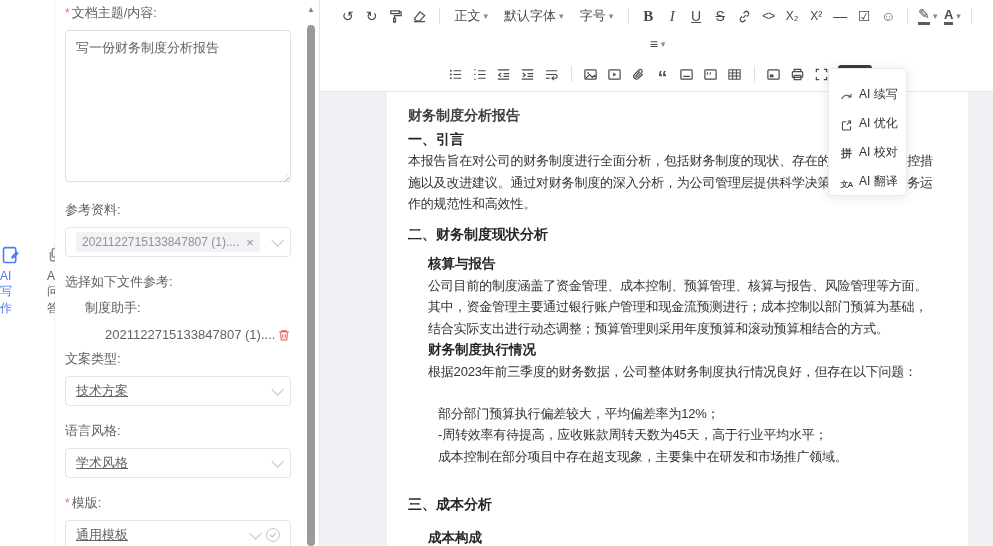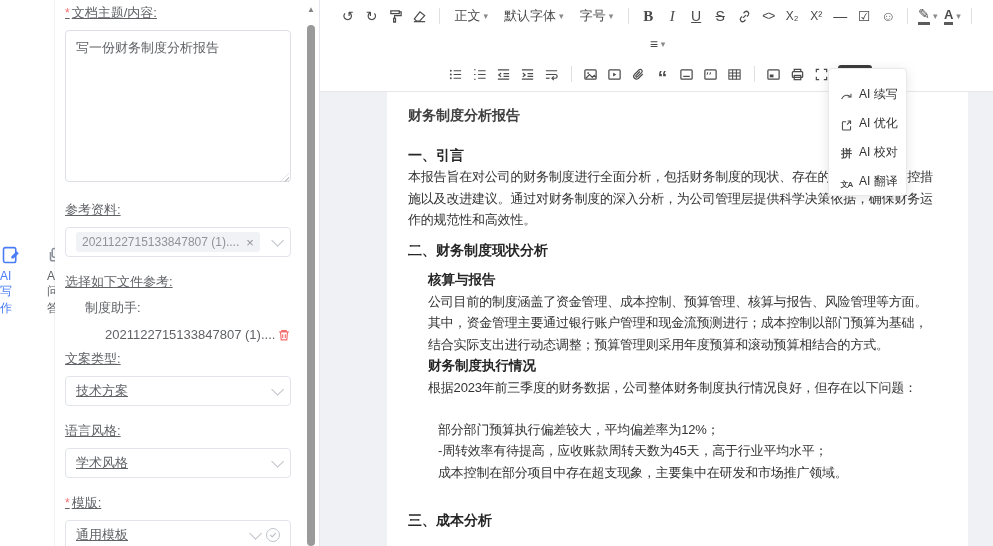--- a/index.html
+++ b/index.html
@@ -19,21 +19,21 @@
   .nav-item { display: flex; flex-direction: column; align-items: center; gap: 3px; cursor: pointer; }
   .nav-item .nv-label { font-size: 12px; color: #606266; }
   .nav-item.active .nv-label { color: #4a7df5; }
   .nav-item svg { width: 21px; height: 21px; }
 
   
   .panel {
     width: 265px; flex-shrink: 0; position: relative; background: #fff;
     border-right: 1px solid #e4e7ed; padding: 4px 28px 0 10px;
   }
-  .fld-label { color: #606266; font-size: 13px; margin-bottom: 8px; text-decoration: underline; }
+  .fld-label { color: #606266; font-size: 13px; margin-bottom: 8px; }
   .req { color: #f56c6c; margin-right: 2px; font-size: 12px; }
   .topic-area {
     width: 100%; height: 152px; border: 1px solid #dcdfe6; border-radius: 4px;
     resize: none; padding: 8px 10px; font: 13px "Liberation Sans","DejaVu Sans",sans-serif;
     color: #606266; outline: none; position: relative;
   }
   .ta-wrap { position: relative; margin-bottom: 16px; }
   .resize-handle {
     position: absolute; right: 2px; bottom: 3px; width: 9px; height: 9px;
     clip-path: polygon(100% 0, 100% 100%, 0 100%);
@@ -90,21 +90,21 @@
   .ai-btn { background: #3c3c3c; color: #fff; border-radius: 3px; height: 19px; min-width: 34px;
     display: flex; align-items: center; justify-content: center; gap: 3px; padding: 0 6px;
     font-size: 12px; font-weight: 700; cursor: pointer; margin-left: 4px; }
   .ai-btn .caret { color: #ddd; font-size: 8px; }
 
   
   .canvas { flex: 1; background: #eff1f5; position: relative; overflow: hidden; }
   .page { position: absolute; left: 67px; top: 0; width: 581px; height: 100%;
     background: #fff; padding: 12px 20px 0 21px; }
   .doc-title { font-size: 14px; font-weight: 700; color: #404040; line-height: 22px; }
-  .doc-h2 { font-size: 14px; font-weight: 700; color: #262626; line-height: 22px; margin-top: 18px; }
+  .doc-h2 { font-size: 14px; font-weight: 700; color: #262626; line-height: 22px; margin-top: 2px; }
   .doc-h3 { font-size: 13.5px; font-weight: 700; color: #262626; line-height: 22px; padding-left: 20px; }
   .doc-line { font-size: 13px; color: #333; line-height: 21.5px; white-space: nowrap; letter-spacing: -0.2px; }
   .ind1 { padding-left: 20px; } .ind2 { padding-left: 30px; }
   .mt-8 { margin-top: 8px; } .mt-12 { margin-top: 12px; } .mt-20 { margin-top: 20px; } .mt-26 { margin-top: 26px; }
 
   
   .ai-menu {
     position: absolute; left: 508px; top: 68px; width: 79px; background: #fff;
     border: 1px solid #e9e9eb; border-radius: 4px; box-shadow: 0 2px 12px rgba(0,0,0,.1);
     padding: 5px 0; z-index: 20;

